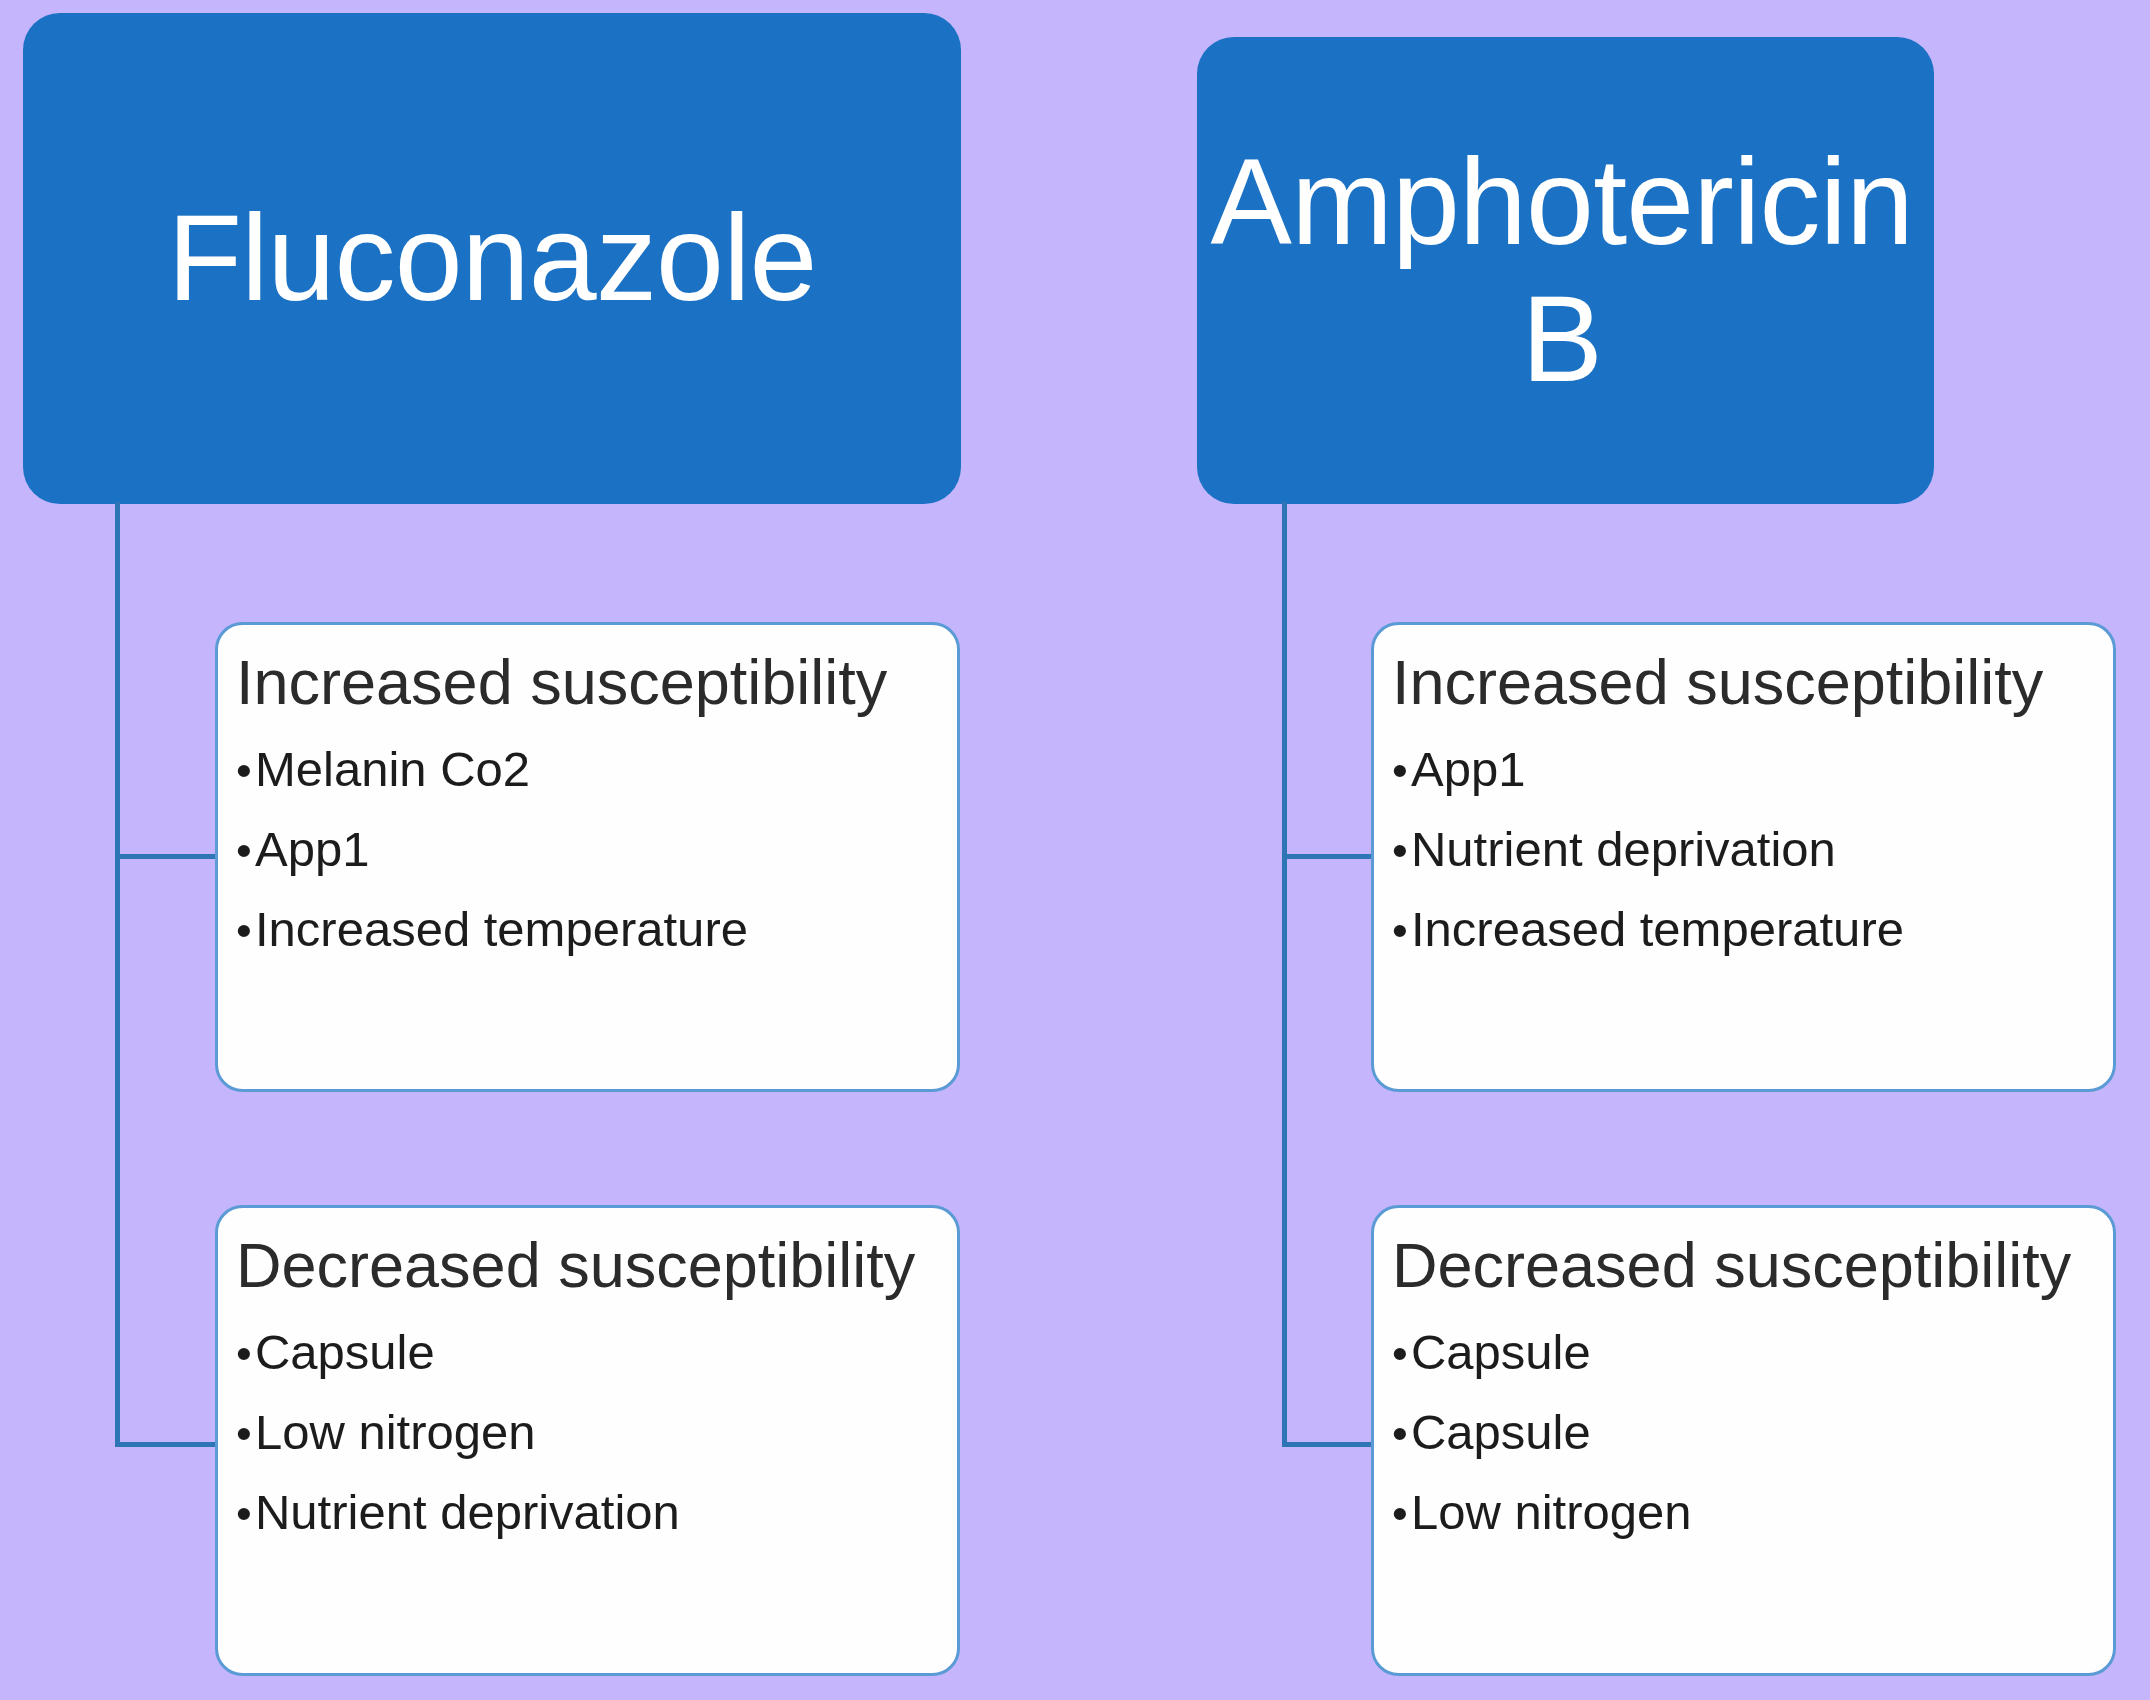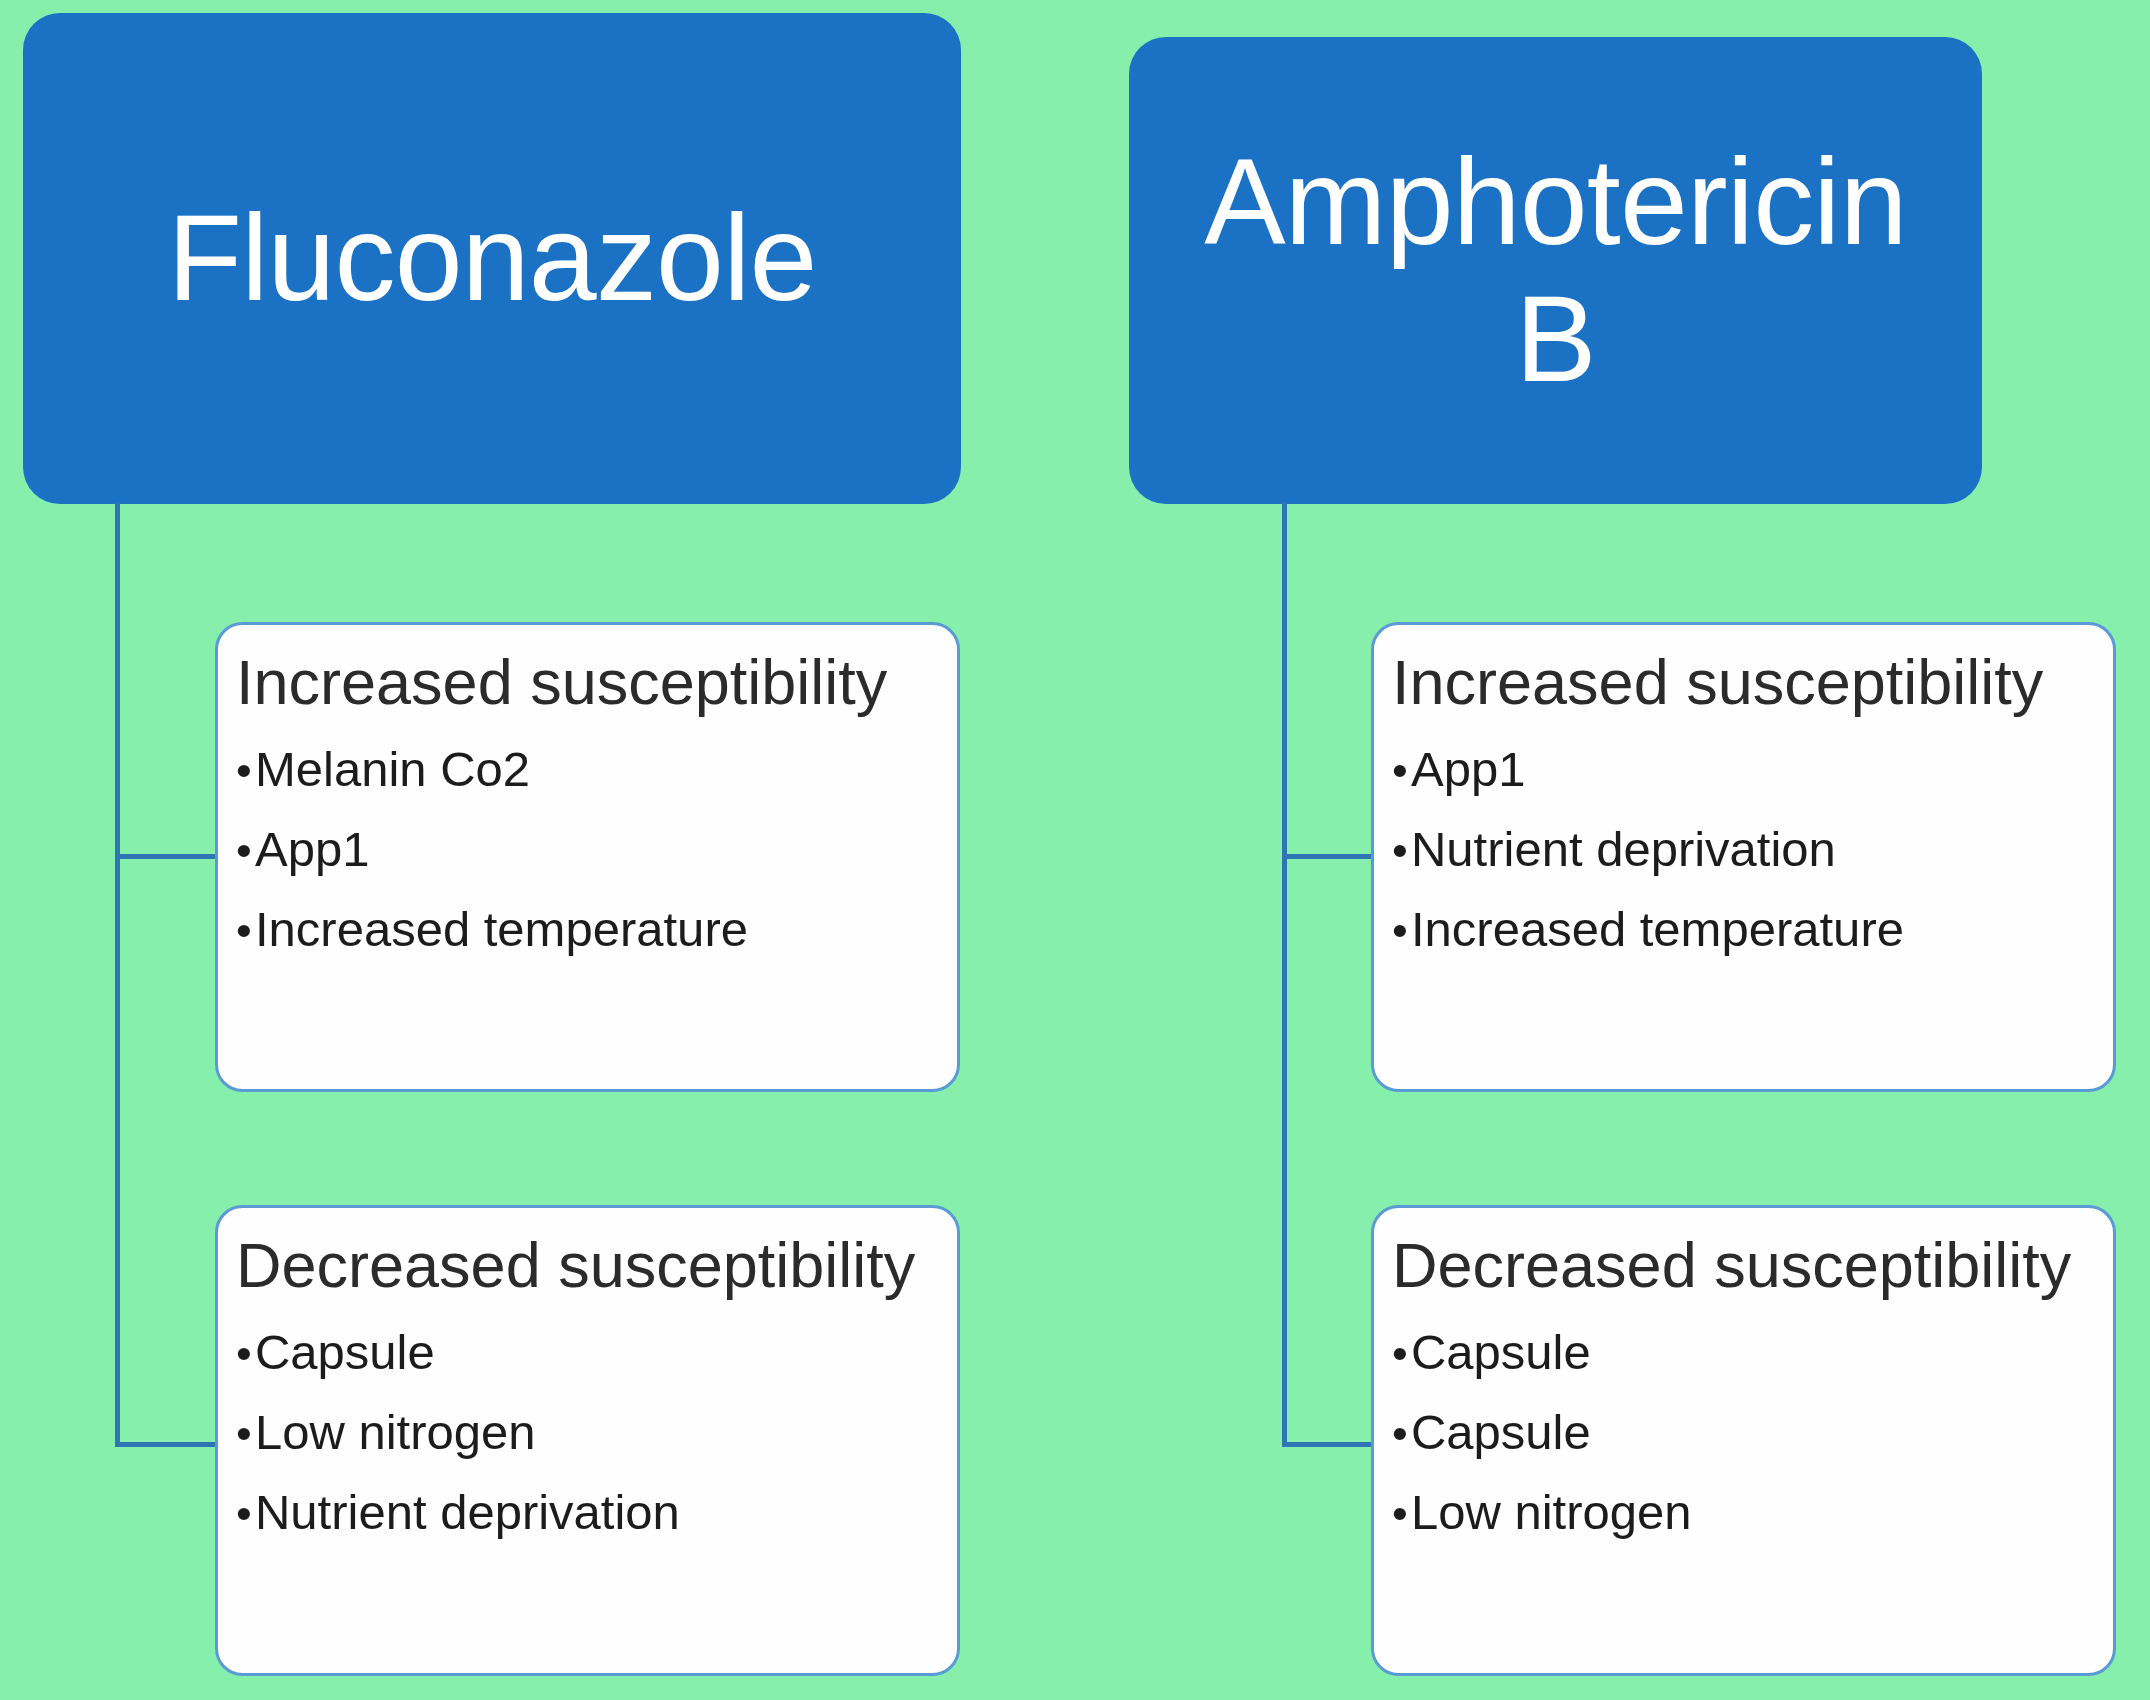--- a/index.html
+++ b/index.html
@@ -7,21 +7,21 @@
     padding: 0;
     background: #ffffff;
   }
   body {
     font-family: "Liberation Sans", sans-serif;
   }
   #canvas {
     position: relative;
     width: 2151px;
     height: 1700px;
-    background: #86efac;
+    background: #c4b5fd;
     overflow: hidden;
   }
 
   
   .drug-box {
     position: absolute;
     background: #1b72c4;
     border-radius: 37px;
     box-sizing: border-box;
     display: flex;
@@ -40,24 +40,25 @@
     white-space: pre-line;
   }
 
   #drug-box-fluconazole {
     left: 23px;
     top: 13px;
     width: 938px;
     height: 491px;
   }
   #drug-box-amphotericin-b {
-    left: 1129px;
+    left: 1197px;
     top: 37px;
-    width: 853px;
+    width: 737px;
     height: 467px;
+    justify-content: flex-end;
   }
 
   
   .detail-card {
     position: absolute;
     background: #fefefe;
     border: 3.2px solid #5b9bd5;
     border-radius: 27.5px;
     box-sizing: border-box;
     padding: 23px 0 16px 18px;

